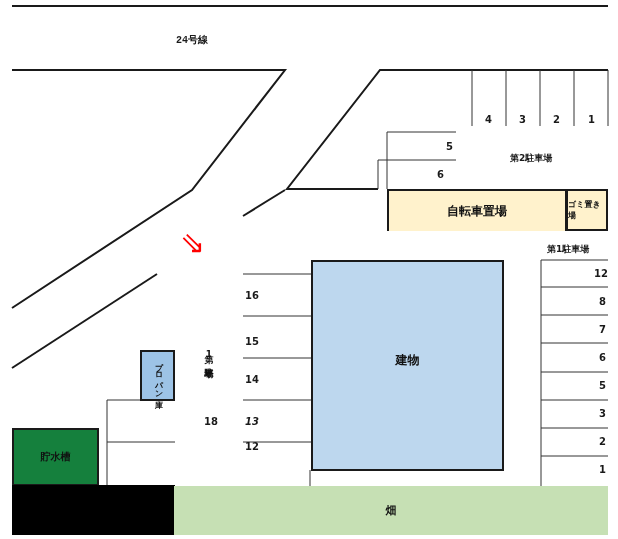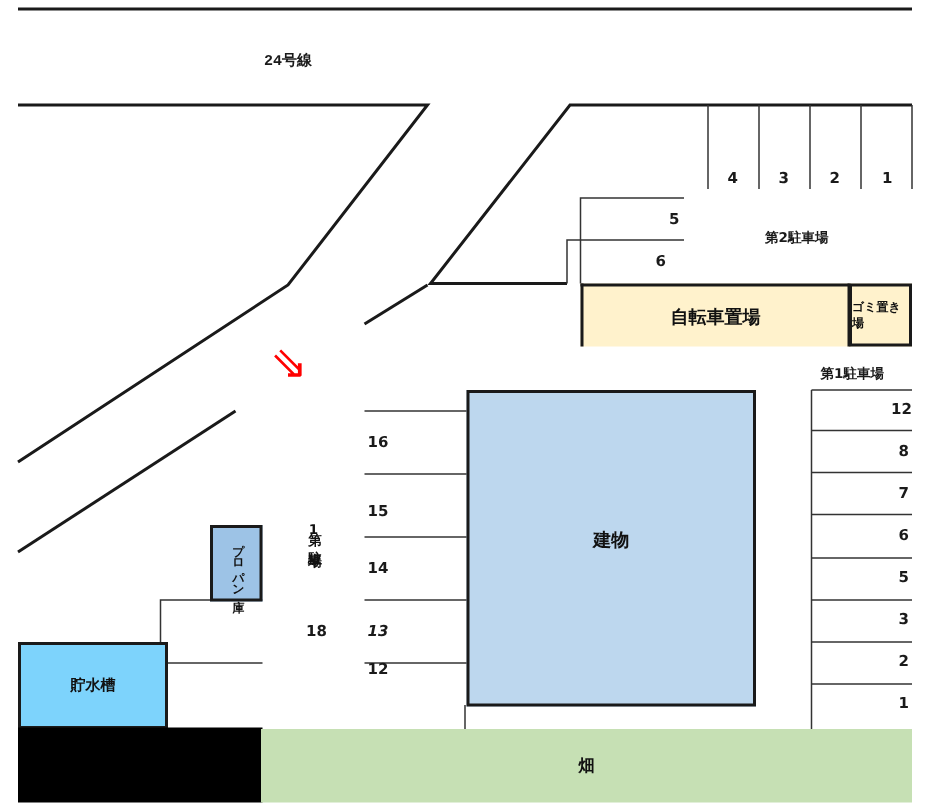--- a/index.html
+++ b/index.html
@@ -85,17 +85,17 @@
 <div class="lbl" style="left:245px;top:416px;font-style:italic;">13</div>
 <div class="lbl" style="left:245px;top:441px;">12</div>
 
 <div class="abs vert" style="left:202px;top:348px;">第1駐車場</div>
 
 <div class="lbl" style="left:160px;top:416px;margin-left:44px;">18</div>
 <div class="lbl" style="left:160px;top:458px;margin-top:36px;">17</div>
 
 <div class="box vert" style="left:140px;top:350px;width:35px;height:51px;background:#9dc3e6;font-size:8px;letter-spacing:0;">プロパン庫</div>
 
-<div class="box" style="left:12px;top:428px;width:100px;height:58px;background:#7dd3fc;font-size:10px;">貯水槽</div>
+<div class="box" style="left:12px;top:428px;width:87px;height:58px;background:#15803d;font-size:10px;">貯水槽</div>
 
 <div class="abs" style="left:12px;top:485px;width:163px;height:50px;background:#000;"></div>
 
 <div class="abs" style="left:174px;top:486px;width:434px;height:49px;background:#c6e0b4;display:flex;align-items:center;justify-content:center;font-size:11px;font-weight:bold;">畑</div>
 
 </body></html>

